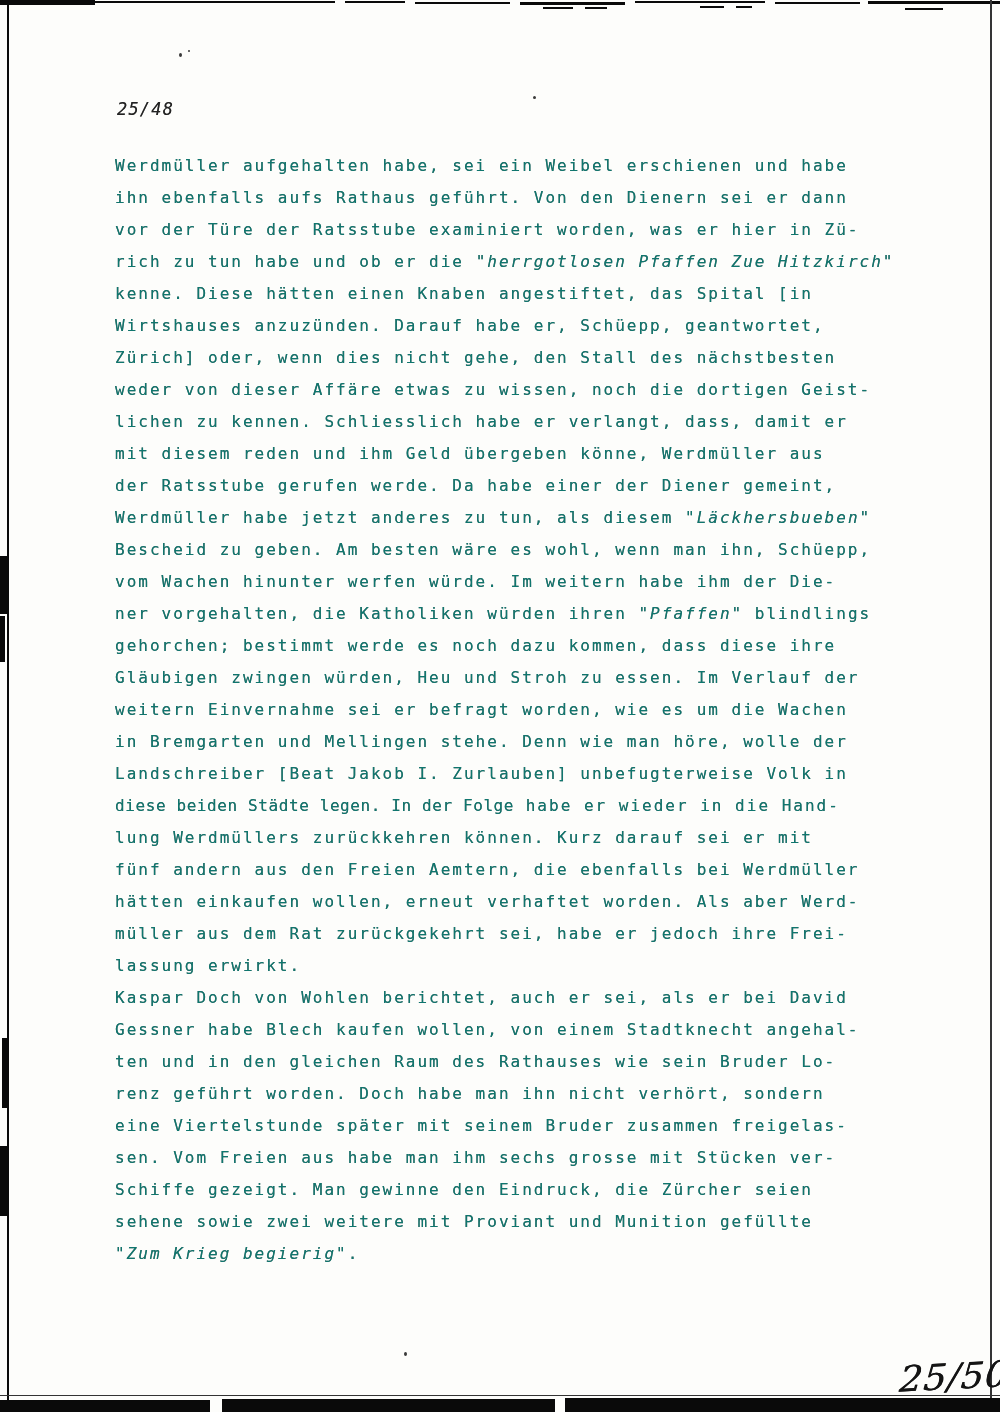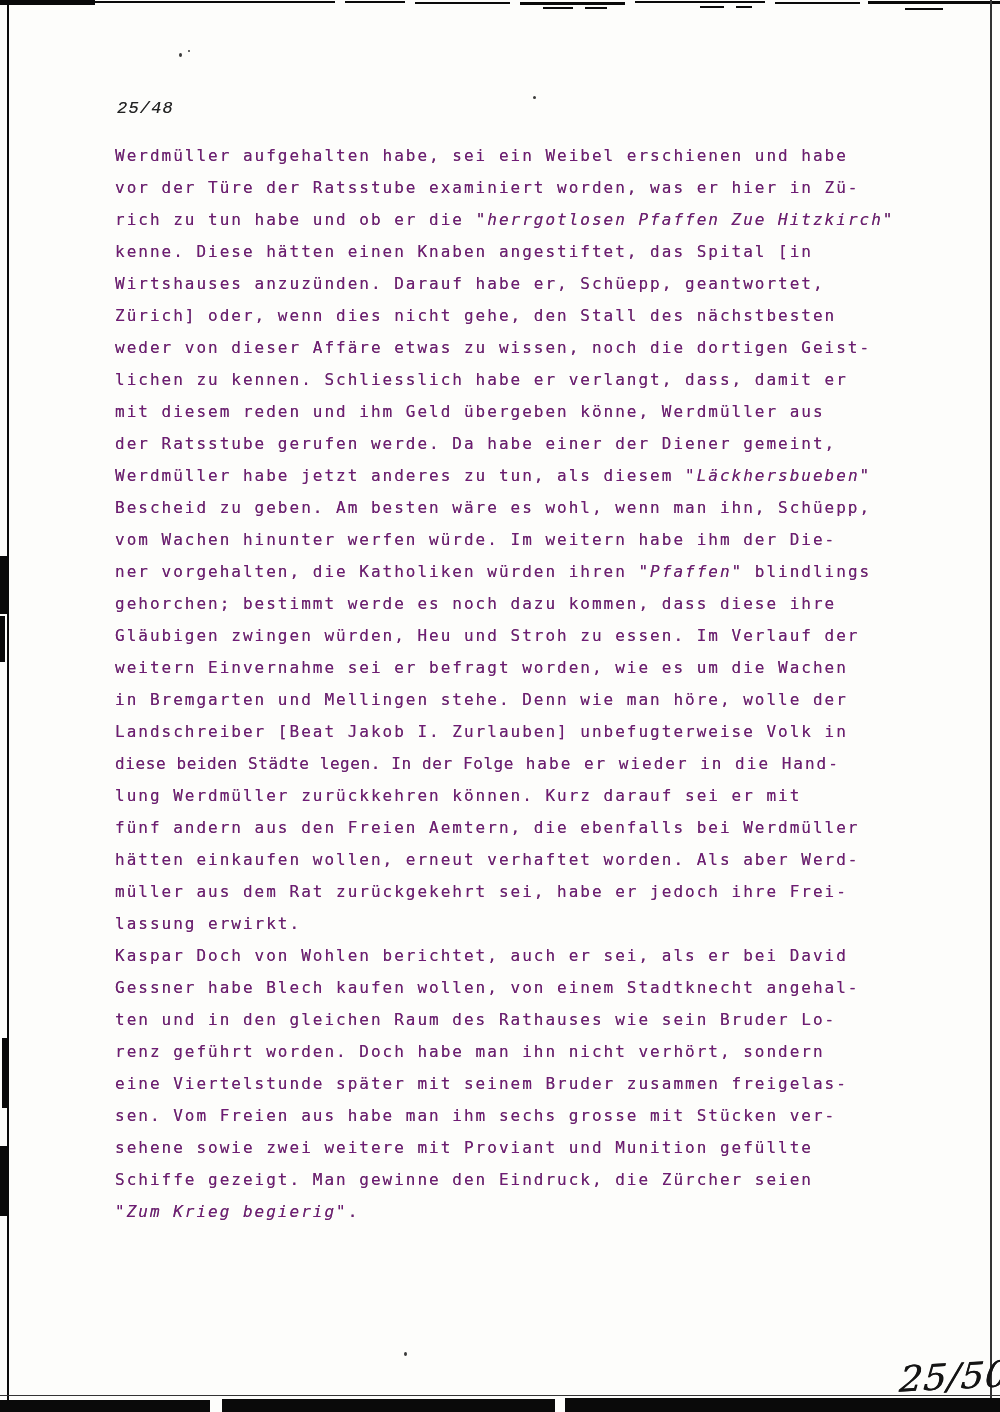--- a/index.html
+++ b/index.html
@@ -16,30 +16,29 @@
     overflow: hidden;
   }
   .page-number {
     position: absolute;
     left: 117px; top: 99px;
     font-size: 17px;
     font-style: italic;
     letter-spacing: 1.2px;
     color: #222;
     text-shadow: 0 0 0.5px rgba(0,0,0,0.5);
-    font-family: Liberation Mono, monospace;
   }
   .text-block {
     position: absolute;
-    left: 115px; top: 140px;
+    left: 115px; top: 150px;
     width: 870px;
     font-size: 16px;
     line-height: 32px;
     letter-spacing: 2px;
-    color: #701a75;
+    color: #0f766e;
     text-shadow: 0 0 0.5px rgba(0,0,0,0.55);
   }
   .line { white-space: pre; height: 32px; }
   .em { font-style: italic; }
   .tight { letter-spacing: 0.6px; }
   .handwritten-number {
     position: absolute;
     left: 900px; top: 1356px;
     font-family: "DejaVu Serif", serif;
     font-style: italic;
@@ -60,52 +59,53 @@
 </style>
 </head>
 <body>
 
 <div class="scan-page">
 
   <div class="page-number">25/48</div>
 
   <div class="text-block">
       <div class="line"><span>Werdmüller aufgehalten habe, sei ein Weibel erschienen und habe</span></div>
+      <div class="line"><span>ihn ebenfalls aufs Rathaus geführt. Von den Dienern sei er dann</span></div>
       <div class="line"><span>vor der Türe der Ratsstube examiniert worden, was er hier in Zü-</span></div>
       <div class="line"><span>rich zu tun habe und ob er die </span><span class="em">"herrgotlosen Pfaffen Zue Hitzkirch"</span></div>
       <div class="line"><span>kenne. Diese hätten einen Knaben angestiftet, das Spital [in</span></div>
       <div class="line"><span>Wirtshauses anzuzünden. Darauf habe er, Schüepp, geantwortet,</span></div>
       <div class="line"><span>Zürich] oder, wenn dies nicht gehe, den Stall des nächstbesten</span></div>
       <div class="line"><span>weder von dieser Affäre etwas zu wissen, noch die dortigen Geist-</span></div>
       <div class="line"><span>lichen zu kennen. Schliesslich habe er verlangt, dass, damit er</span></div>
       <div class="line"><span>mit diesem reden und ihm Geld übergeben könne, Werdmüller aus</span></div>
       <div class="line"><span>der Ratsstube gerufen werde. Da habe einer der Diener gemeint,</span></div>
       <div class="line"><span>Werdmüller habe jetzt anderes zu tun, als diesem </span><span class="em">"Läckhersbueben"</span></div>
       <div class="line"><span>Bescheid zu geben. Am besten wäre es wohl, wenn man ihn, Schüepp,</span></div>
       <div class="line"><span>vom Wachen hinunter werfen würde. Im weitern habe ihm der Die-</span></div>
       <div class="line"><span>ner vorgehalten, die Katholiken würden ihren </span><span class="em">"Pfaffen"</span><span> blindlings</span></div>
       <div class="line"><span>gehorchen; bestimmt werde es noch dazu kommen, dass diese ihre</span></div>
       <div class="line"><span>Gläubigen zwingen würden, Heu und Stroh zu essen. Im Verlauf der</span></div>
       <div class="line"><span>weitern Einvernahme sei er befragt worden, wie es um die Wachen</span></div>
       <div class="line"><span>in Bremgarten und Mellingen stehe. Denn wie man höre, wolle der</span></div>
       <div class="line"><span>Landschreiber [Beat Jakob I. Zurlauben] unbefugterweise Volk in</span></div>
       <div class="line"><span class="tight">diese beiden Städte legen. In der Folge</span><span> habe er wieder in die Hand-</span></div>
-      <div class="line"><span>lung Werdmüller zurückkehren können. Kurz darauf sei er mit</span></div>
+      <div class="line"><span>lung Werdmüllers zurückkehren können. Kurz darauf sei er mit</span></div>
       <div class="line"><span>fünf andern aus den Freien Aemtern, die ebenfalls bei Werdmüller</span></div>
       <div class="line"><span>hätten einkaufen wollen, erneut verhaftet worden. Als aber Werd-</span></div>
       <div class="line"><span>müller aus dem Rat zurückgekehrt sei, habe er jedoch ihre Frei-</span></div>
       <div class="line"><span>lassung erwirkt.</span></div>
       <div class="line"><span>Kaspar Doch von Wohlen berichtet, auch er sei, als er bei David</span></div>
       <div class="line"><span>Gessner habe Blech kaufen wollen, von einem Stadtknecht angehal-</span></div>
       <div class="line"><span>ten und in den gleichen Raum des Rathauses wie sein Bruder Lo-</span></div>
       <div class="line"><span>renz geführt worden. Doch habe man ihn nicht verhört, sondern</span></div>
       <div class="line"><span>eine Viertelstunde später mit seinem Bruder zusammen freigelas-</span></div>
       <div class="line"><span>sen. Vom Freien aus habe man ihm sechs grosse mit Stücken ver-</span></div>
+      <div class="line"><span>Schiffe gezeigt. Man gewinne den Eindruck, die Zürcher seien</span></div>
       <div class="line"><span>sehene sowie zwei weitere mit Proviant und Munition gefüllte</span></div>
-      <div class="line"><span>Schiffe gezeigt. Man gewinne den Eindruck, die Zürcher seien</span></div>
       <div class="line"><span class="em">"Zum Krieg begierig"</span><span>.</span></div>
     </div>
 
   <div class="handwritten-number">25/50</div>
 
   <div class="mark" style="left:0;top:0;width:95px;height:5px;"></div>
   <div class="mark" style="left:95px;top:1px;width:240px;height:2px;"></div>
   <div class="mark" style="left:345px;top:1px;width:60px;height:2px;"></div>
   <div class="mark" style="left:415px;top:2px;width:95px;height:2px;"></div>
   <div class="mark" style="left:520px;top:2px;width:105px;height:3px;"></div>

